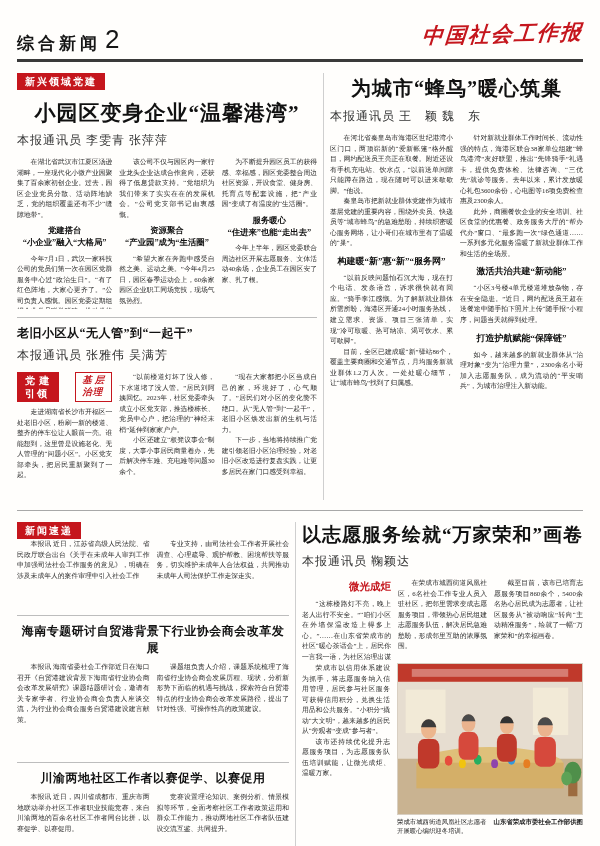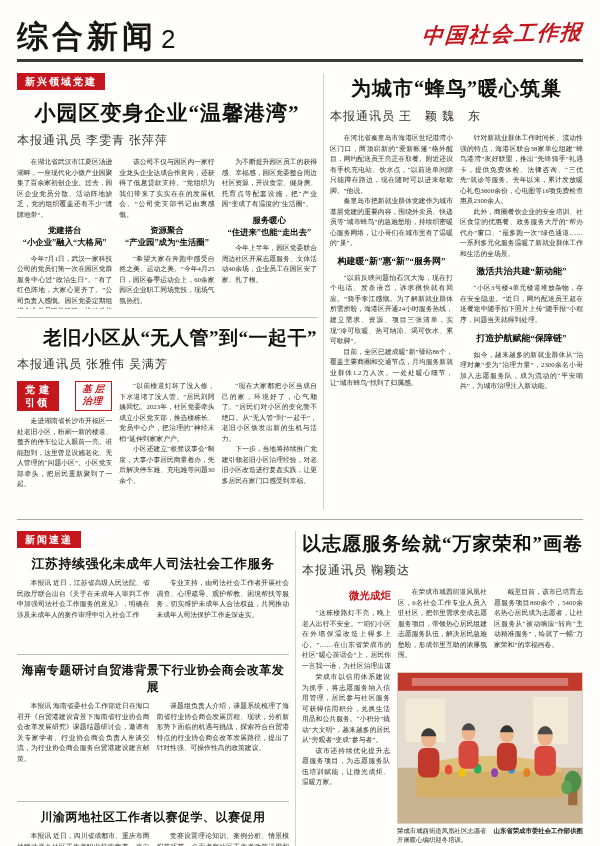--- a/index.html
+++ b/index.html
@@ -3,21 +3,21 @@
 <meta charset="utf-8">
 <style>
   html,body{margin:0;padding:0;background:#ffffff;}
   .page{width:600px;height:846px;background:#fffefc;box-sizing:border-box;
         padding:0 17px;overflow:hidden;position:relative;
         font-family:"Liberation Serif",serif;color:#222;}
   
   .hd{display:flex;align-items:flex-end;padding-top:20px;padding-bottom:7px;
       border-bottom:3px solid #3a3a3a;}
   .hd-sec{font-family:"Liberation Sans",sans-serif;font-weight:bold;
-          font-size:31px;letter-spacing:4px;color:#161616;line-height:1;}
+          font-size:17px;letter-spacing:4px;color:#161616;line-height:1;}
   .hd-num{font-family:"Liberation Sans",sans-serif;font-size:26px;line-height:1;
           margin:0 10px 0 4px;color:#161616;}
   .hd-info{font-family:"Liberation Sans",sans-serif;font-size:7.5px;
            line-height:1.6;color:#111;margin-bottom:1px;}
   .hd-mast{margin-left:auto;color:#c5161d;font-size:21px;font-weight:bold;
            font-style:italic;letter-spacing:2px;transform:rotate(-1.5deg) skewX(-6deg);
            margin-bottom:4px;}
   
   .badge-solid{display:inline-block;background:#c5161d;color:#fff;
         font-family:"Liberation Sans",sans-serif;font-weight:bold;font-size:10px;
@@ -35,21 +35,21 @@
            margin:5px 0 4px;color:#101010;text-indent:0;}
   .colhead div{text-indent:0;font-family:Liberation Serif, serif;}
   .hr{border:none;border-top:1px solid #bdbdbd;margin:8px 0 7px;}
   
   .main{display:flex;margin-top:9px;}
   .main-left{width:300px;}
   .vdiv{width:1px;background:#cfcfcf;margin:2px 6px 0 6px;}
   .main-right{flex:1;min-width:0;}
   .park-title{font-size:21px;text-align:center;margin:9px 0 5px;letter-spacing:1px;}
   .park .col{height:152px;}
-  .old-title{font-size:19px;text-align:right;margin:2px 0 5px;letter-spacing:0.5px;}
+  .old-title{font-size:12px;text-align:left;margin:2px 0 5px;letter-spacing:0.5px;}
   .old .col{height:128px;}
   .badge-pair{display:flex;gap:16px;margin-bottom:5px;}
   .bird-title{font-size:20px;text-align:center;margin:4px 0 6px;letter-spacing:1px;}
   .bird .col{height:348px;}
   .bird .colhead{font-size:9px;margin:6px 0 5px;}
   .byline{margin-bottom:8px;}
   
   .band-div{height:1px;background:#a8a8a8;margin-top:10px;}
   .bottom{display:flex;margin-top:9px;}
   .bottom-left{width:272px;}
@@ -172,21 +172,20 @@
   </div>
 
   <div class="band-div"></div>
 
   <div class="bottom">
 
     <div class="bottom-left">
       <span class="badge-solid">新闻速递</span>
 
       <section class="brief">
-        <h2 class="brief-title">江苏持续强化未成年人司法社会工作服务</h2>
         <div class="cols">
           <div class="col">
             <p>本报讯 近日，江苏省高级人民法院、省民政厅联合出台《关于在未成年人审判工作中加强司法社会工作服务的意见》，明确在涉及未成年人的案件审理中引入社会工作</p>
           </div>
           <div class="col">
             <p>专业支持，由司法社会工作者开展社会调查、心理疏导、观护帮教、困境帮扶等服务，切实维护未成年人合法权益，共同推动未成年人司法保护工作走深走实。</p>
           </div>
         </div>
       </section>
 

